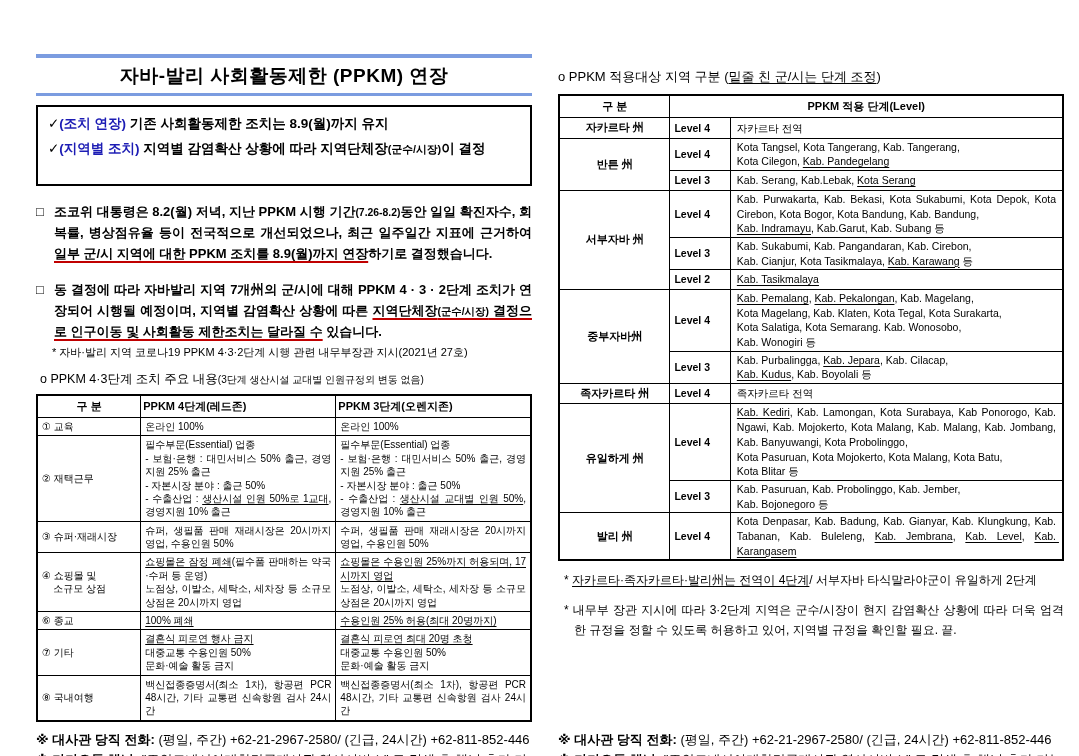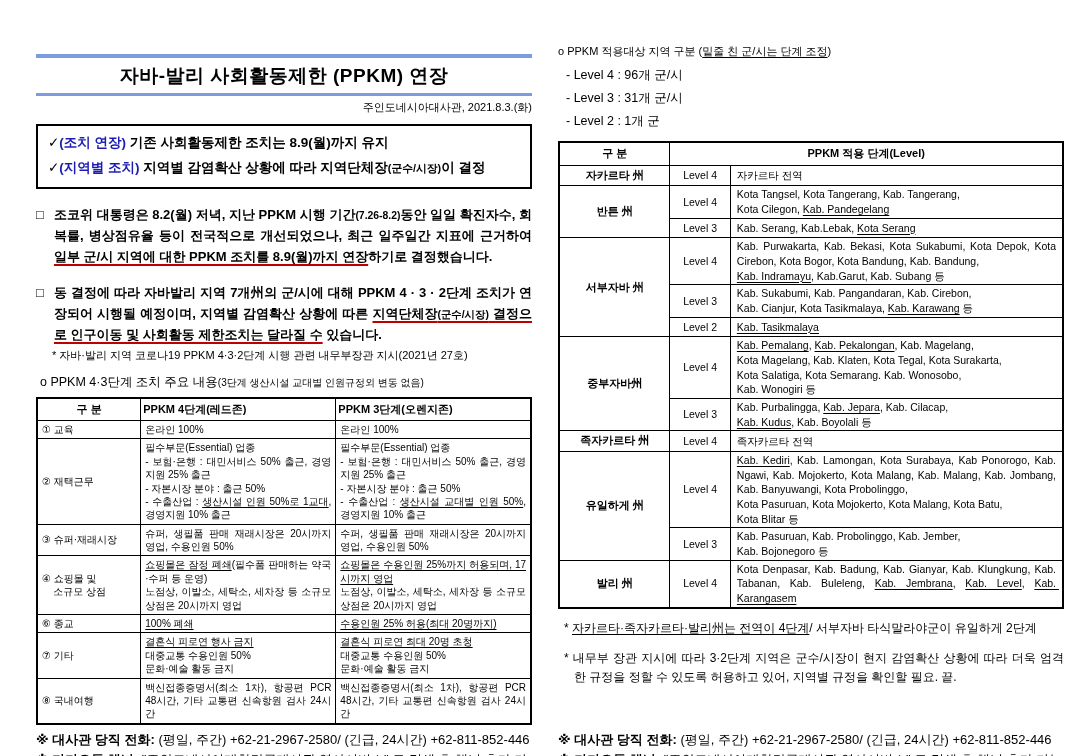--- a/index.html
+++ b/index.html
@@ -13,46 +13,46 @@
   .page-right{left:558px;width:506px;}
 
   
   .title-block{margin-top:38px;}
   .bar{background:#7b9ce0;height:4px;}
   .bar.thin{height:3px;}
   .doc-title{font-size:19px;font-weight:bold;text-align:center;margin:5px 0 4px 0;letter-spacing:0.5px;}
   .dateline{text-align:right;font-size:11px;margin-top:4px;}
 
   
-  .check-box{border:2px solid #000;margin-top:9px;padding:5px 10px 6px 10px;}
+  .check-box{border:2px solid #000;margin-top:9px;padding:5px 10px 22px 10px;}
   .check-line{font-size:13.5px;font-weight:bold;line-height:1.85;}
 
   
   .para{display:flex;margin-top:15px;font-size:13px;font-weight:bold;line-height:1.62;}
   .para .bullet{flex:0 0 18px;}
   .para .para-text{flex:1;text-align:justify;}
   .footnote{font-size:11px;margin-top:3px;padding-left:16px;}
   .table-intro{font-size:12.5px;margin-top:11px;padding-left:4px;}
 
   
   table{border-collapse:collapse;width:100%;border:2px solid #000;}
   th,td{border:1px solid #000;padding:2px 4px;vertical-align:middle;}
   th{font-weight:bold;text-align:center;}
   .tbl-left{margin-top:6px;font-size:10px;line-height:1.34;}
   .tbl-left th{font-size:11px;padding:3px 2px;}
   .tbl-left .cat{width:21%;white-space:pre-wrap;}
   .tbl-left .cnt{width:39.5%;text-align:justify;white-space:pre-wrap;}
   .tbl-right{margin-top:8px;font-size:10.5px;line-height:1.4;}
   .tbl-right th{font-size:11px;padding:3px 2px;}
   .tbl-right .prov{width:22%;text-align:center;font-weight:bold;font-size:11px;}
-  .tbl-right .lvl{width:12%;text-align:center;font-weight:normal;white-space:nowrap;}
+  .tbl-right .lvl{width:12%;font-weight:bold;white-space:nowrap;}
   .tbl-right .reg{text-align:justify;white-space:pre-wrap;padding:1px 6px;}
 
   
-  .r-intro{margin-top:28px;font-size:11px;}
+  .r-intro{margin-top:52px;font-size:13px;}
   .levels{margin-top:5px;padding-left:8px;font-size:12.5px;line-height:1.85;}
   .note{margin-top:10px;font-size:12px;line-height:1.65;padding-left:16px;text-indent:-10px;text-align:justify;}
 
   
   .footer{position:absolute;top:714px;left:0;right:0;font-size:13px;line-height:1.55;}
   .f-label{font-weight:bold;}
 
   
   .seg-b{color:#1c1cb4;font-weight:bold;}
   .seg-s{font-size:80%;}
@@ -64,21 +64,20 @@
 <body>
 
 <div class="page page-left">
 
   <div class="title-block">
     <div class="bar"></div>
     <div class="doc-title">자바-발리 사회활동제한 (PPKM) 연장</div>
     <div class="bar thin"></div>
   </div>
 
-  <div class="dateline">주인도네시아대사관, 2021.8.3.(화)</div>
 
   <div class="check-box">
     <div class="check-line"><span>✓</span><span class="seg-b">(조치 연장)</span><span> 기존 사회활동제한 조치는 8.9(월)까지 유지</span></div>
     <div class="check-line"><span>✓</span><span class="seg-b">(지역별 조치)</span><span> 지역별 감염확산 상황에 따라 지역단체장</span><span class="seg-s">(군수/시장)</span><span>이 결정</span></div>
   </div>
 
   <div class="para">
     <span class="bullet">□</span>
     <div class="para-text"><span>조코위 대통령은 8.2(월) 저녁, 지난 PPKM 시행 기간</span><span class="seg-s">(7.26-8.2)</span><span>동안 일일 확진자수, 회복률, 병상점유율 등이 전국적으로 개선되었으나, 최근 일주일간 지표에 근거하여 </span><span class="seg-r">일부 군/시 지역에 대한 PPKM 조치를 8.9(월)까지 연장</span><span>하기로 결정했습니다.</span></div>
   </div>
@@ -157,25 +156,20 @@
     <div class="footer-line">
       <span class="f-label">※ 카카오톡 채널:</span><span> "주인도네시아대한민국대사관 영사서비스" 로 검색 후 채널 추가 가능</span>
     </div>
   </div>
 </div>
 
 <div class="page page-right">
 
   <div class="r-intro"><span>o PPKM 적용대상 지역 구분 (</span><span class="seg-u">밑줄 친 군/시는 단계 조정</span><span>)</span></div>
 
-  <div class="levels">
-    <div>- Level 4 : 96개 군/시</div>
-    <div>- Level 3 : 31개 군/시</div>
-    <div>- Level 2 : 1개 군</div>
-  </div>
 
   <table class="tbl-right">
     <tbody>
       <tr>
         <th>구 분</th>
         <th colspan="2">PPKM 적용 단계(Level)</th>
       </tr>
       <tr>
         <td class="prov">자카르타 州</td>
         <td class="lvl">Level 4</td>

